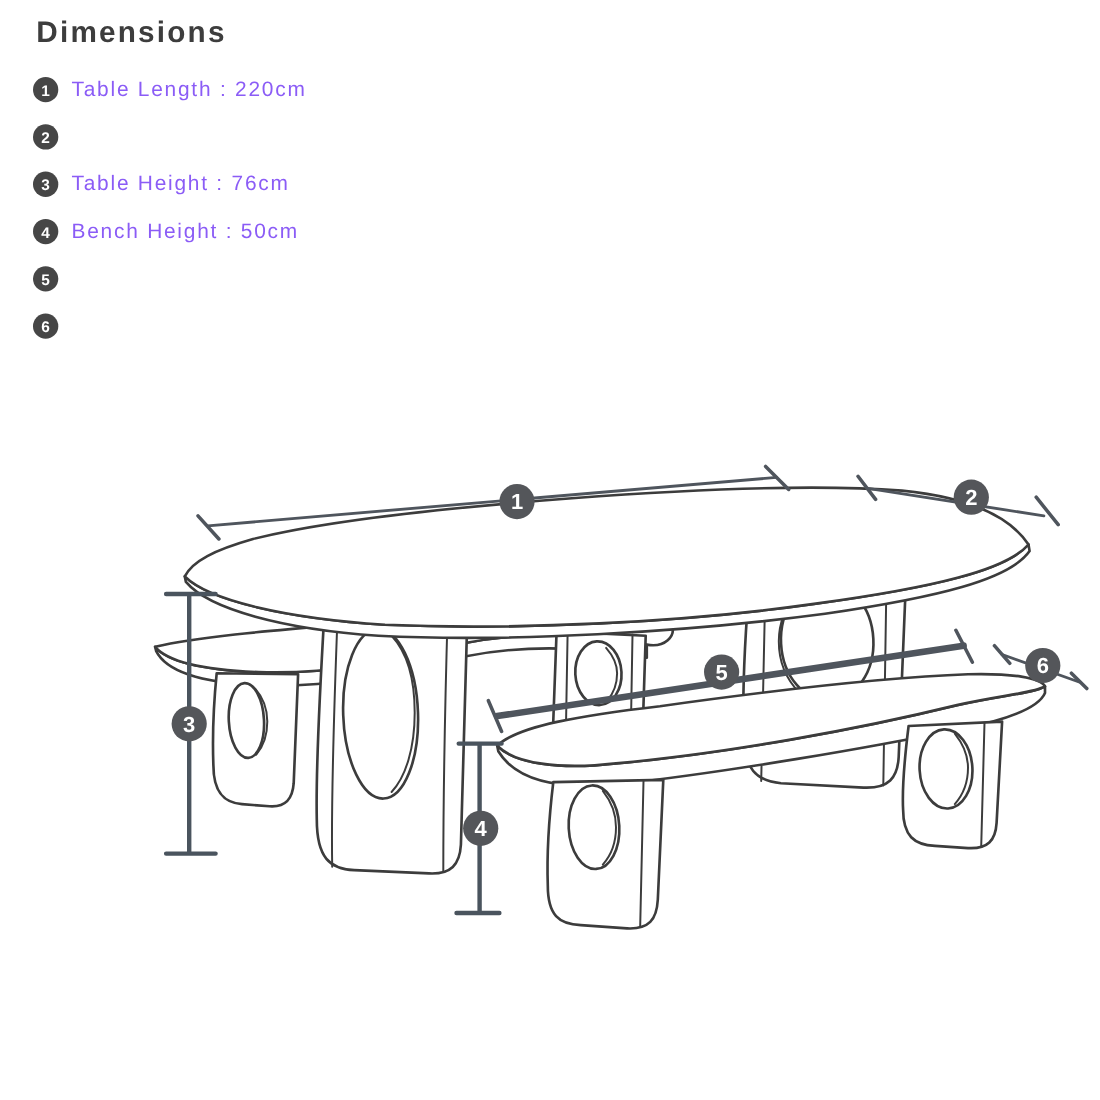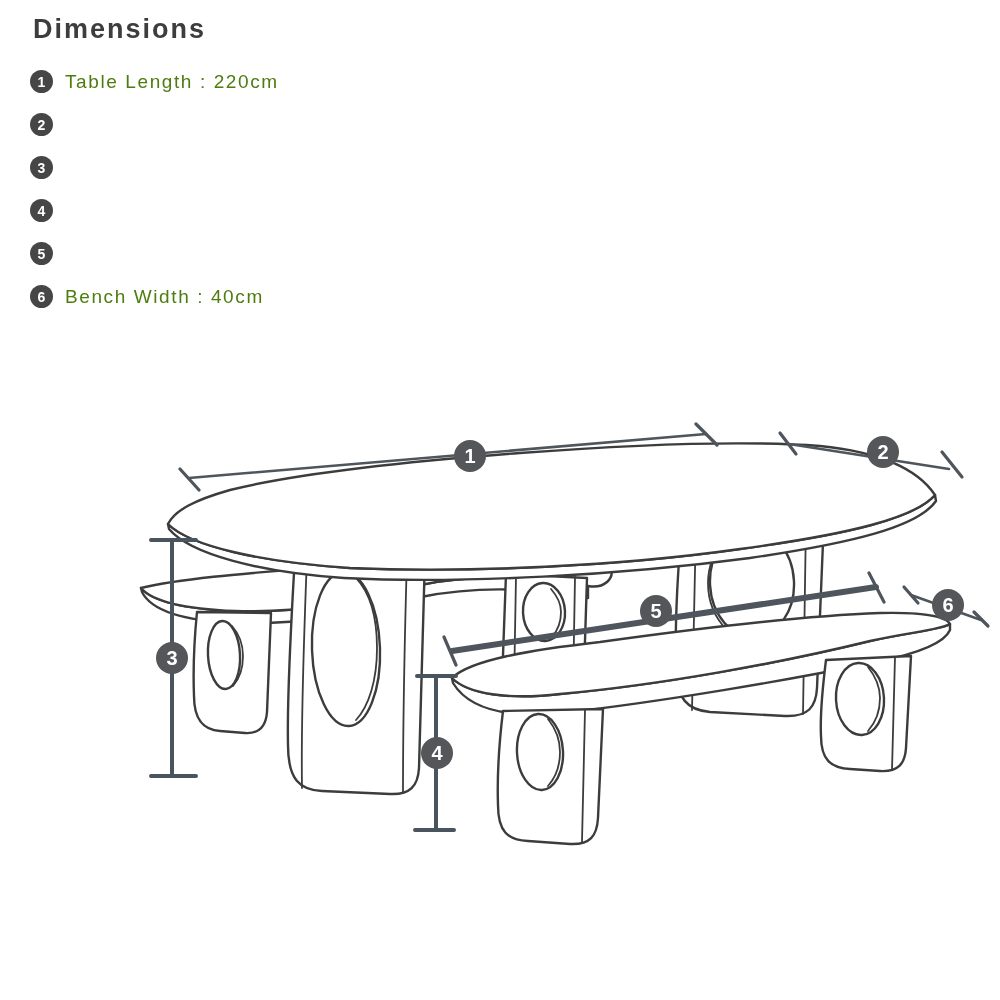--- a/index.html
+++ b/index.html
@@ -8,21 +8,21 @@
   .page { position:relative; width:1000px; height:1000px; background:#ffffff;padding-left:11px; }
 
   .header { position:absolute; left:33px; top:14px; }
   .page-title { font-size:27px; font-weight:bold; color:#3d3d3d; letter-spacing:2px; }
 
   .dim-list { position:absolute; left:30px; top:60px; list-style:none; }
   .dim-item { display:flex; align-items:center; height:43px; }
   .num-badge { width:23px; height:23px; border-radius:50%; background:#464646;
                color:#ffffff; font-weight:bold; font-size:14px;
                display:flex; align-items:center; justify-content:center; flex:0 0 23px; }
-  .item-text { margin-left:12px; font-size:19px; color:#4d7c0f; letter-spacing:1.6px;
+  .item-text { margin-left:12px; font-size:19px; color:#8b5cf6; letter-spacing:1.6px;
                white-space:pre; }
 
   .diagram { position:absolute; left:0; top:0; width:1000px; height:1000px; }
 
   
   .art   { fill:#ffffff; stroke:#3c3c3c; stroke-width:2.4; stroke-linejoin:round; stroke-linecap:round; }
   .artln { fill:none; stroke:#3c3c3c; stroke-width:1.8; stroke-linecap:round; }
   .hole  { fill:#ffffff; stroke:#3c3c3c; stroke-width:2.4; }
   .dline { fill:none; stroke:#4f555d; stroke-width:2.6; stroke-linecap:round; }
   .dtick { fill:none; stroke:#4f555d; stroke-width:3.2; stroke-linecap:round; }
@@ -44,30 +44,31 @@
   <ul class="dim-list">
     <li class="dim-item">
       <span class="num-badge">1</span>
       <span class="item-text">Table Length : 220cm</span>
     </li>
     <li class="dim-item">
       <span class="num-badge">2</span>
     </li>
     <li class="dim-item">
       <span class="num-badge">3</span>
+      <span class="item-text">Table Height : 76cm</span>
     </li>
     <li class="dim-item">
       <span class="num-badge">4</span>
+      <span class="item-text">Bench Height : 50cm</span>
     </li>
     <li class="dim-item">
       <span class="num-badge">5</span>
     </li>
     <li class="dim-item">
       <span class="num-badge">6</span>
-      <span class="item-text">Bench Width : 40cm</span>
     </li>
   </ul>
 
   <svg class="diagram" viewBox="0 0 1000 1000" xmlns="http://www.w3.org/2000/svg">
 
     <g>
 
       <path class="art" d="M141,588 C152,601 185,609 235,611 C300,613 350,603 420,585
                            C480,573 540,577 588,586 L588,598 C540,589 481,585 421,597
                            C350,615 300,625 236,623 C186,621 152,612 142,592 Z"></path>

